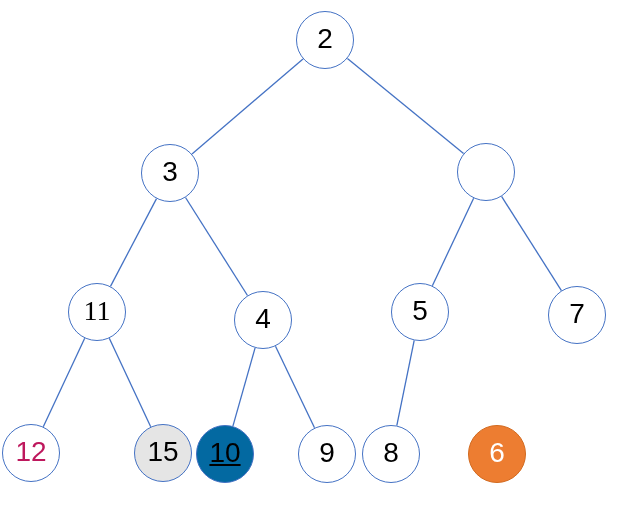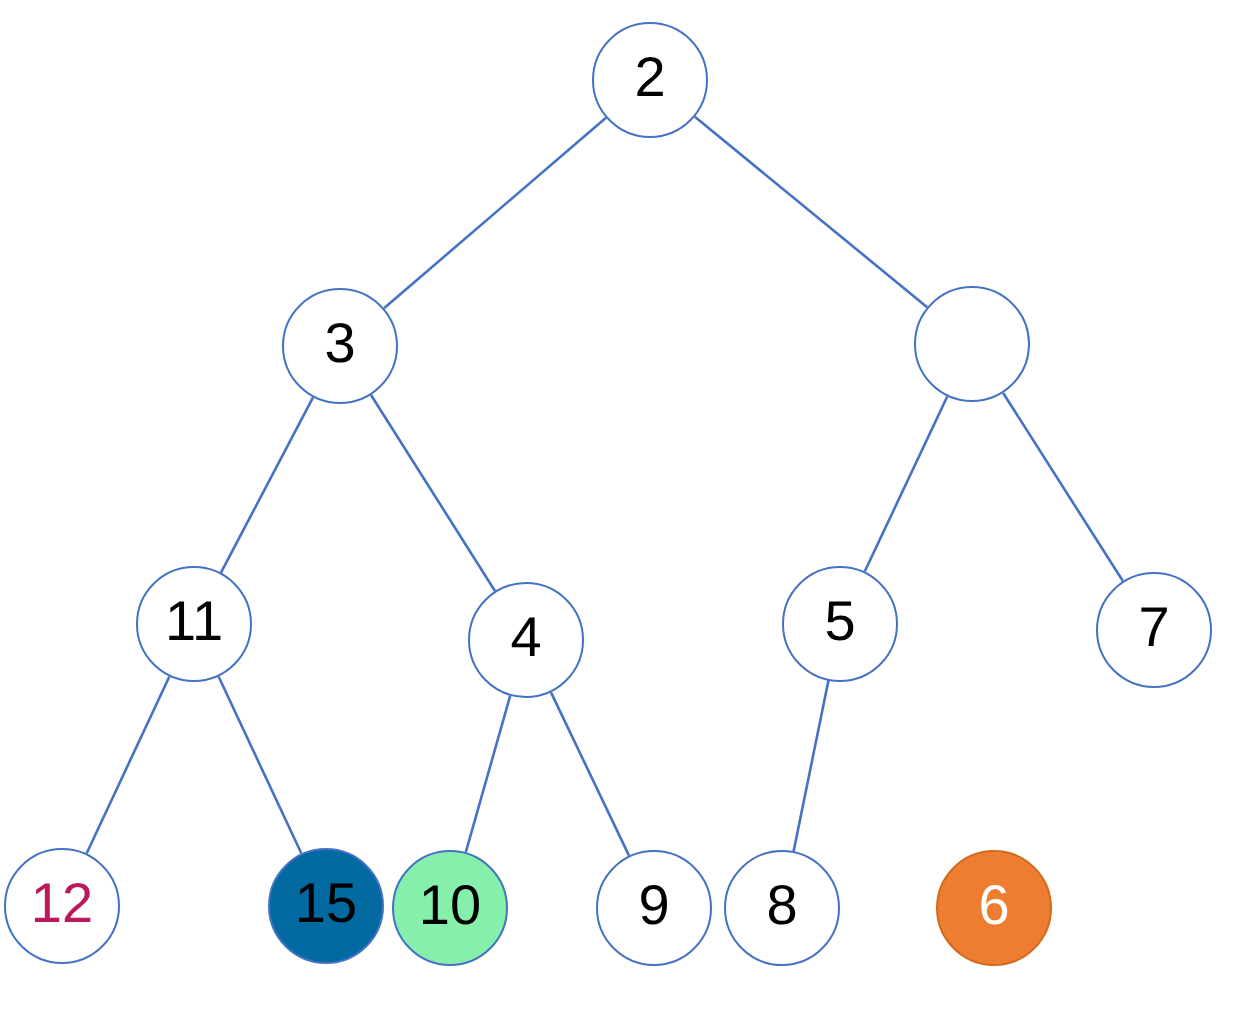--- a/index.html
+++ b/index.html
@@ -56,39 +56,39 @@
   <div id="nodes-layer">
       <div class="node" style="left: 296px; top: 11px; width: 58px; height: 58px; background: rgb(255, 255, 255); border: 1.4px solid rgb(68, 114, 196); color: rgb(0, 0, 0);">
         <span>2</span>
       </div>
       <div class="node" style="left: 141px; top: 144px; width: 58px; height: 58px; background: rgb(255, 255, 255); border: 1.4px solid rgb(68, 114, 196); color: rgb(0, 0, 0);">
         <span>3</span>
       </div>
       <div class="node" style="left: 457px; top: 143px; width: 58px; height: 58px; background: rgb(255, 255, 255); border: 1.4px solid rgb(68, 114, 196); color: rgb(0, 0, 0);">
         <span></span>
       </div>
-      <div class="node" style="left: 68px; top: 283px; width: 58px; height: 58px; background: rgb(255, 255, 255); border: 1.4px solid rgb(68, 114, 196); color: rgb(0, 0, 0);">
+      <div class="node" style="left: 68px; top: 283px; width: 58px; height: 58px; background: rgb(255, 255, 255); border: 1.4px solid rgb(68, 114, 196); color: rgb(0, 0, 0); font-family: Liberation Serif, serif;">
         <span>11</span>
       </div>
       <div class="node" style="left: 234px; top: 291px; width: 58px; height: 58px; background: rgb(255, 255, 255); border: 1.4px solid rgb(68, 114, 196); color: rgb(0, 0, 0);">
         <span>4</span>
       </div>
       <div class="node" style="left: 391px; top: 283px; width: 58px; height: 58px; background: rgb(255, 255, 255); border: 1.4px solid rgb(68, 114, 196); color: rgb(0, 0, 0);">
         <span>5</span>
       </div>
       <div class="node" style="left: 548px; top: 286px; width: 58px; height: 58px; background: rgb(255, 255, 255); border: 1.4px solid rgb(68, 114, 196); color: rgb(0, 0, 0);">
         <span>7</span>
       </div>
       <div class="node" style="left: 2px; top: 424px; width: 58px; height: 58px; background: rgb(255, 255, 255); border: 1.4px solid rgb(68, 114, 196); color: #be185d;">
         <span>12</span>
       </div>
-      <div class="node" style="left: 134px; top: 424px; width: 58px; height: 58px; background: #0369a1; border: 1.4px solid rgb(68, 114, 196); color: rgb(0, 0, 0);">
+      <div class="node" style="left: 134px; top: 424px; width: 58px; height: 58px; background: #e5e5e5; border: 1.4px solid rgb(68, 114, 196); color: rgb(0, 0, 0);">
         <span>15</span>
       </div>
-      <div class="node" style="left: 196px; top: 425px; width: 58px; height: 58px; background: #86efac; border: 1.4px solid rgb(68, 114, 196); color: rgb(0, 0, 0);">
+      <div class="node" style="left: 196px; top: 425px; width: 58px; height: 58px; background: #0369a1; border: 1.4px solid rgb(68, 114, 196); color: rgb(0, 0, 0); text-decoration: underline;">
         <span>10</span>
       </div>
       <div class="node" style="left: 298px; top: 425px; width: 58px; height: 58px; background: rgb(255, 255, 255); border: 1.4px solid rgb(68, 114, 196); color: rgb(0, 0, 0);">
         <span>9</span>
       </div>
       <div class="node" style="left: 362px; top: 425px; width: 58px; height: 58px; background: rgb(255, 255, 255); border: 1.4px solid rgb(68, 114, 196); color: rgb(0, 0, 0);">
         <span>8</span>
       </div>
       <div class="node" style="left: 468px; top: 425px; width: 58px; height: 58px; background: rgb(237, 125, 49); border: 1.4px solid rgb(210, 106, 31); color: rgb(255, 255, 255);">
         <span>6</span>

